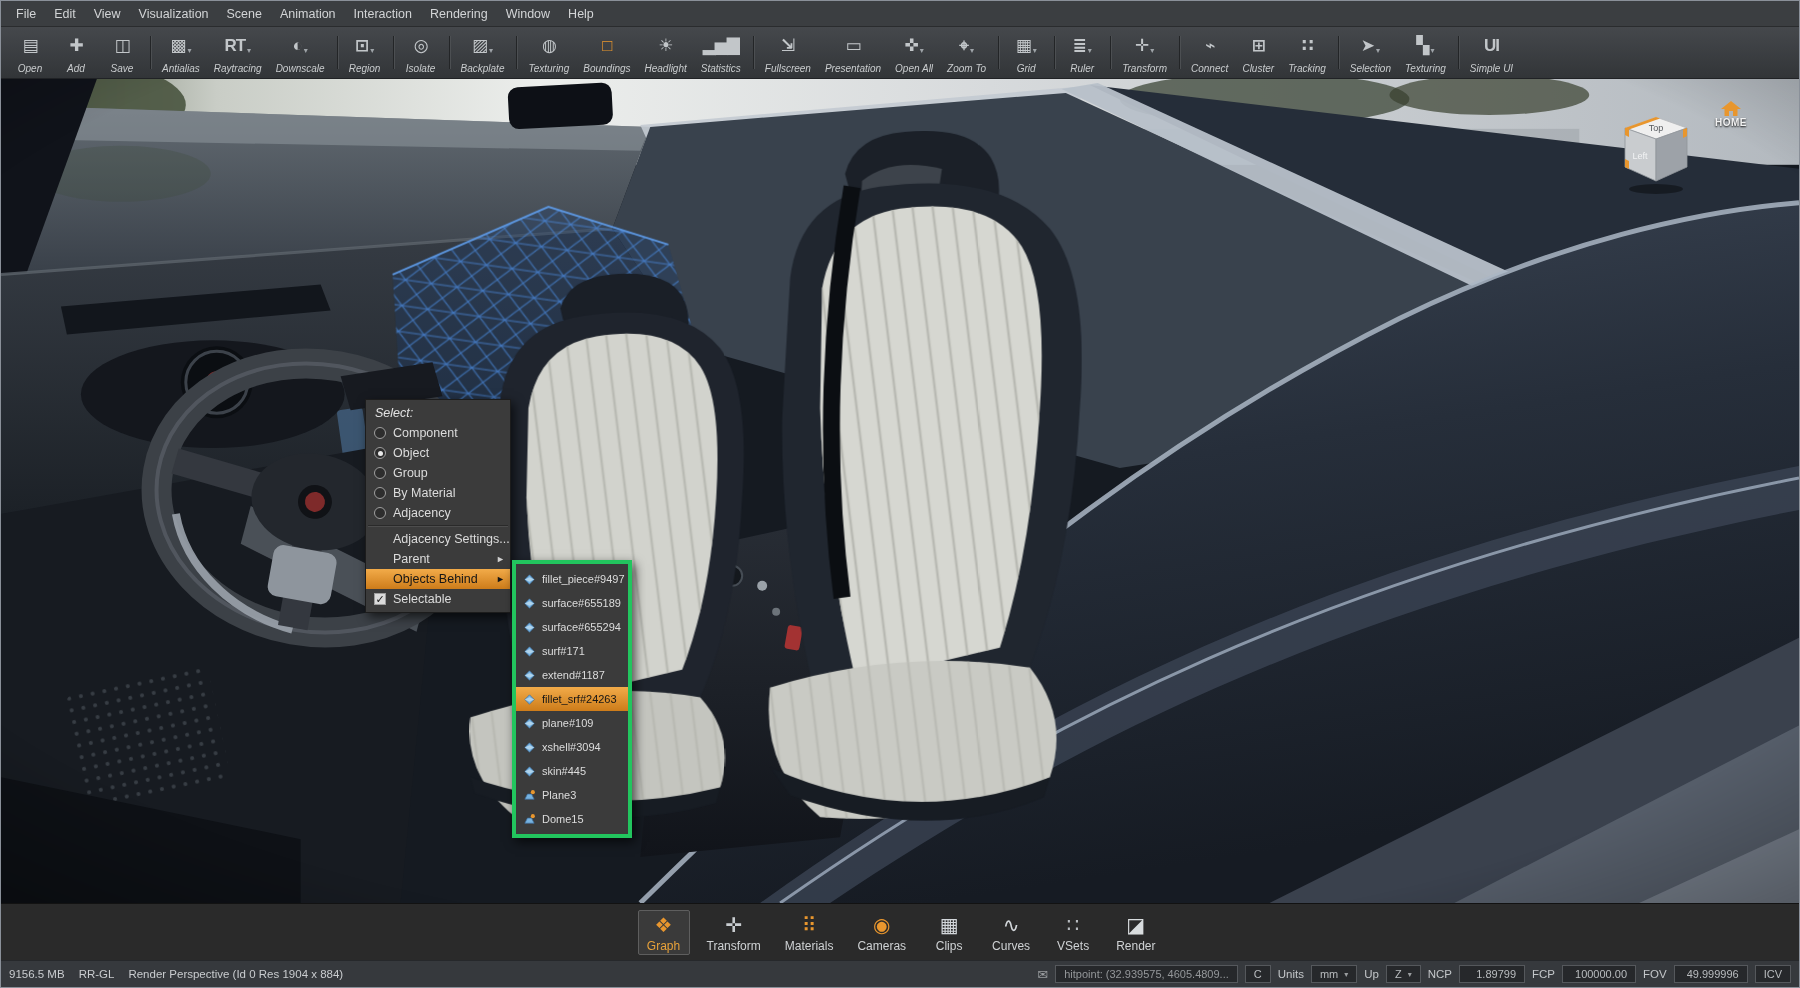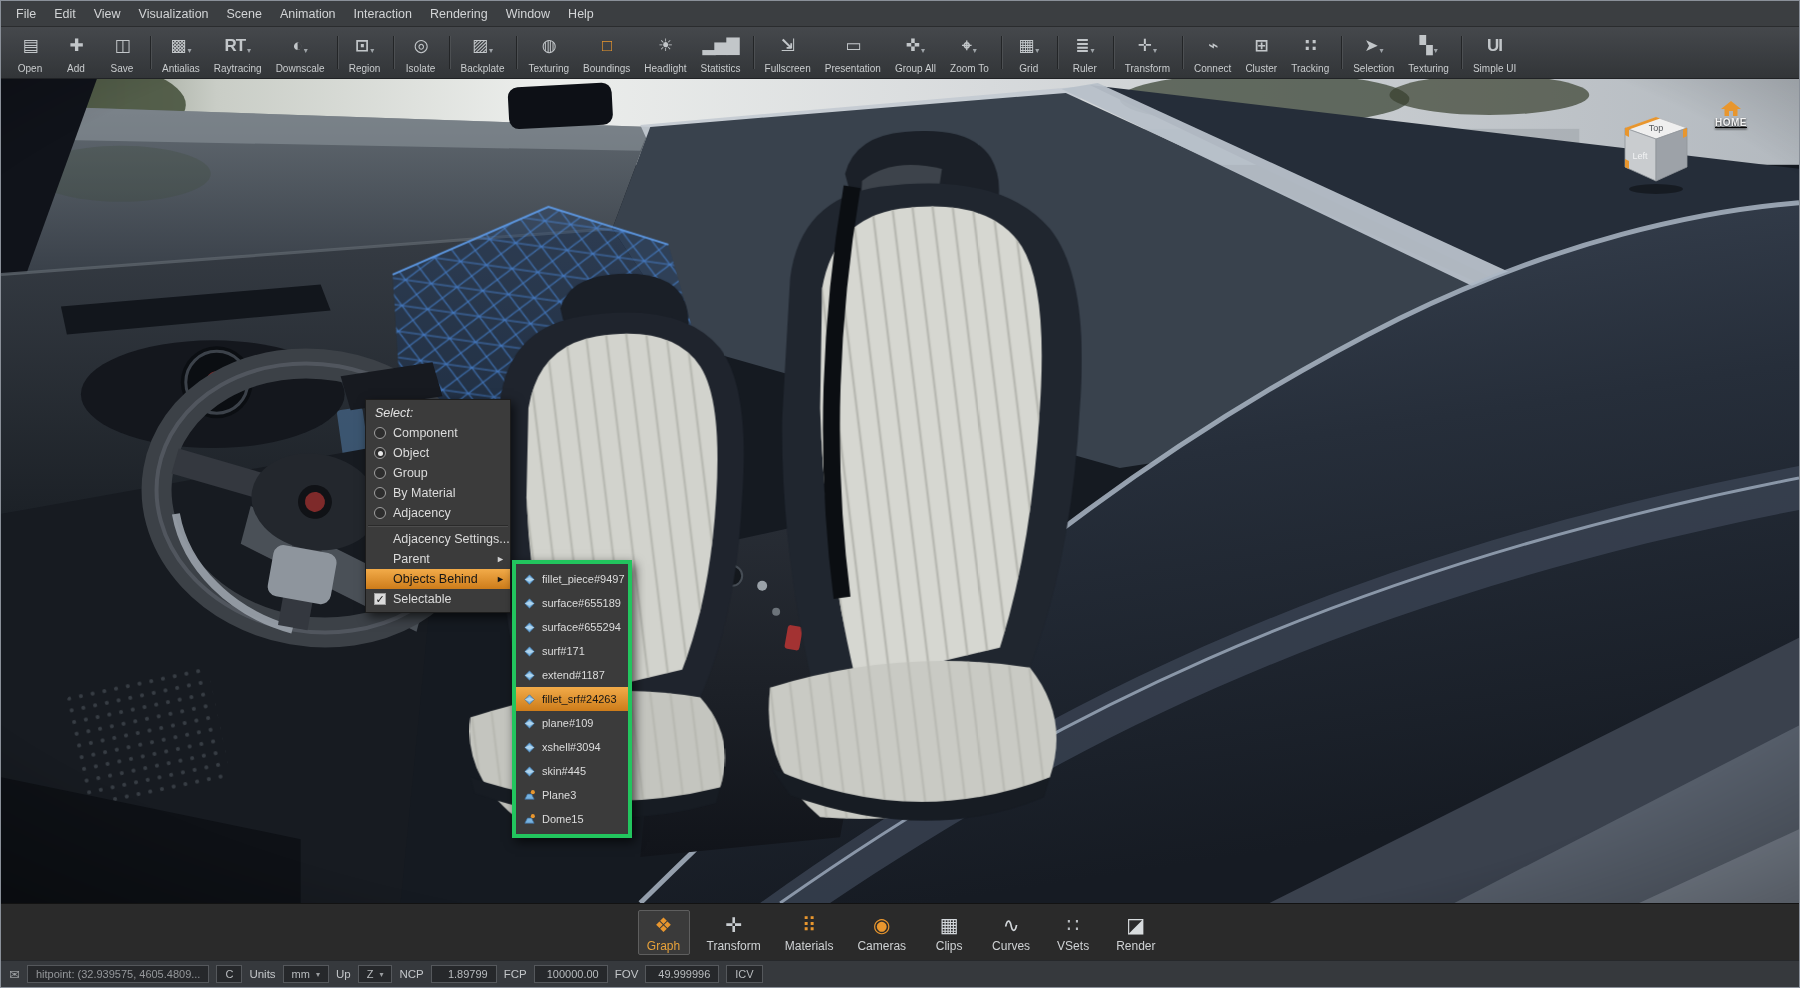--- a/index.html
+++ b/index.html
@@ -21,21 +21,21 @@
   .tb-item { display:flex; flex-direction:column; align-items:center; justify-content:space-between;
              padding:3px 7px 2px; position:relative; min-width:46px; }
   .tb-item.group-end { margin-right:10px; }
   .tb-item.group-end::after { content:""; position:absolute; right:-6px; top:7px; bottom:7px; width:1px;
              background:#232527; box-shadow:1px 0 0 #4c4f52; }
   .tb-icon-row { display:flex; align-items:flex-end; height:25px; }
   .tb-icon { font-size:17px; line-height:23px; color:#c2c6c9; font-weight:bold; white-space:nowrap;
              letter-spacing:-1px; }
   .tb-icon.icon-active { color:#e8962e; }
   .tb-caret { font-size:8px; color:#9ea3a8; margin-left:2px; line-height:12px; }
-  .tb-label { font-size:10px; color:#c9ccce; white-space:nowrap; }
+  .tb-label { font-size:10px; color:#c9ccce; white-space:nowrap;font-style:italic; }
 
   
   .viewport { position:relative; flex:1 1 auto; background:#14181f; overflow:hidden; }
   .scene { position:absolute; left:0; top:0; width:100%; height:100%; display:block; }
 
   
   .ctx-menu { position:absolute; left:364px; top:320px; width:146px; background:#3b3b3b;
               border:1px solid #1c1c1c; box-shadow:3px 4px 10px rgba(0,0,0,.65);
               font-size:12.5px; color:#dcdcdc; padding:3px 0; z-index:20; }
   .ctx-header { padding:3px 9px 3px; color:#e2e2e2; height:20px;font-style:italic; }
@@ -58,21 +58,21 @@
   
   .sub-menu { position:absolute; left:511px; top:481px; width:120px; background:#3b3b3b;
               border:4px solid #22c55e; box-shadow:3px 4px 10px rgba(0,0,0,.65); padding:3px 0; z-index:21; }
   .sub-item { height:24px; display:flex; align-items:center; gap:6px; padding:0 8px 0 7px;
               font-size:11px; color:#dcdcdc; white-space:nowrap; }
   .sub-item.hl { background:linear-gradient(#f2ab49,#cd7c1a); color:#151515; }
   .sub-ic { width:13px; height:13px; flex:0 0 auto; }
 
   
   .home-widget { position:absolute; right:52px; top:22px; display:flex; flex-direction:column;
-                 align-items:center; z-index:10;text-decoration:underline; }
+                 align-items:center; z-index:10; }
   .home-label { font-size:10px; font-weight:bold; color:#f2f2f2; text-shadow:0 1px 2px #000; letter-spacing:.5px; }
   .navcube { position:absolute; right:106px; top:34px; width:74px; height:82px; z-index:10; }
 
   
   .dock { height:57px; background:#2a2a2a; border-top:1px solid #121212; display:flex;
           justify-content:center; align-items:center; flex:0 0 auto; }
   .dock-items { display:flex; gap:10px; align-items:center; }
   .dock-item { display:flex; flex-direction:column; align-items:center; justify-content:center;
                min-width:52px; padding:2px 6px 1px; border:1px solid transparent; border-radius:2px; }
   .dock-item.active { background:#3a3a3a; border-color:#5e5e5e; }
@@ -244,21 +244,21 @@
 
           </div>
           <span class="tb-label">Presentation</span>
         </div>
 
         <div class="tb-item">
           <div class="tb-icon-row">
             <span class="tb-icon">✜</span>
             <span class="tb-caret">▾</span>
           </div>
-          <span class="tb-label">Group All</span>
+          <span class="tb-label">Open All</span>
         </div>
 
         <div class="tb-item group-end">
           <div class="tb-icon-row">
             <span class="tb-icon">⌖</span>
             <span class="tb-caret">▾</span>
           </div>
           <span class="tb-label">Zoom To</span>
         </div>
 
@@ -777,20 +777,25 @@
         </div>
 
         <div class="dock-item">
           <span class="dock-icon" style="color: rgb(216, 220, 222);">◪</span>
           <span class="dock-label">Render</span>
         </div>
       </div>
   </div>
 
   <div class="statusbar">
+    <div class="sb-left">
+      <span>9156.5 MB</span>
+      <span>RR-GL</span>
+      <span>Render Perspective (Id 0 Res 1904 x 884)</span>
+    </div>
     <div class="sb-right">
       <span class="sb-msg-icon">✉</span>
       <span class="sb-box sb-hitpoint">hitpoint: (32.939575, 4605.4809...</span>
       <span class="sb-box">C</span>
       <span class="sb-label">Units</span>
       <span class="sb-box">
         <span>mm</span>
           <span class="sb-caret">▾</span>
       </span>
       <span class="sb-label">Up</span>

